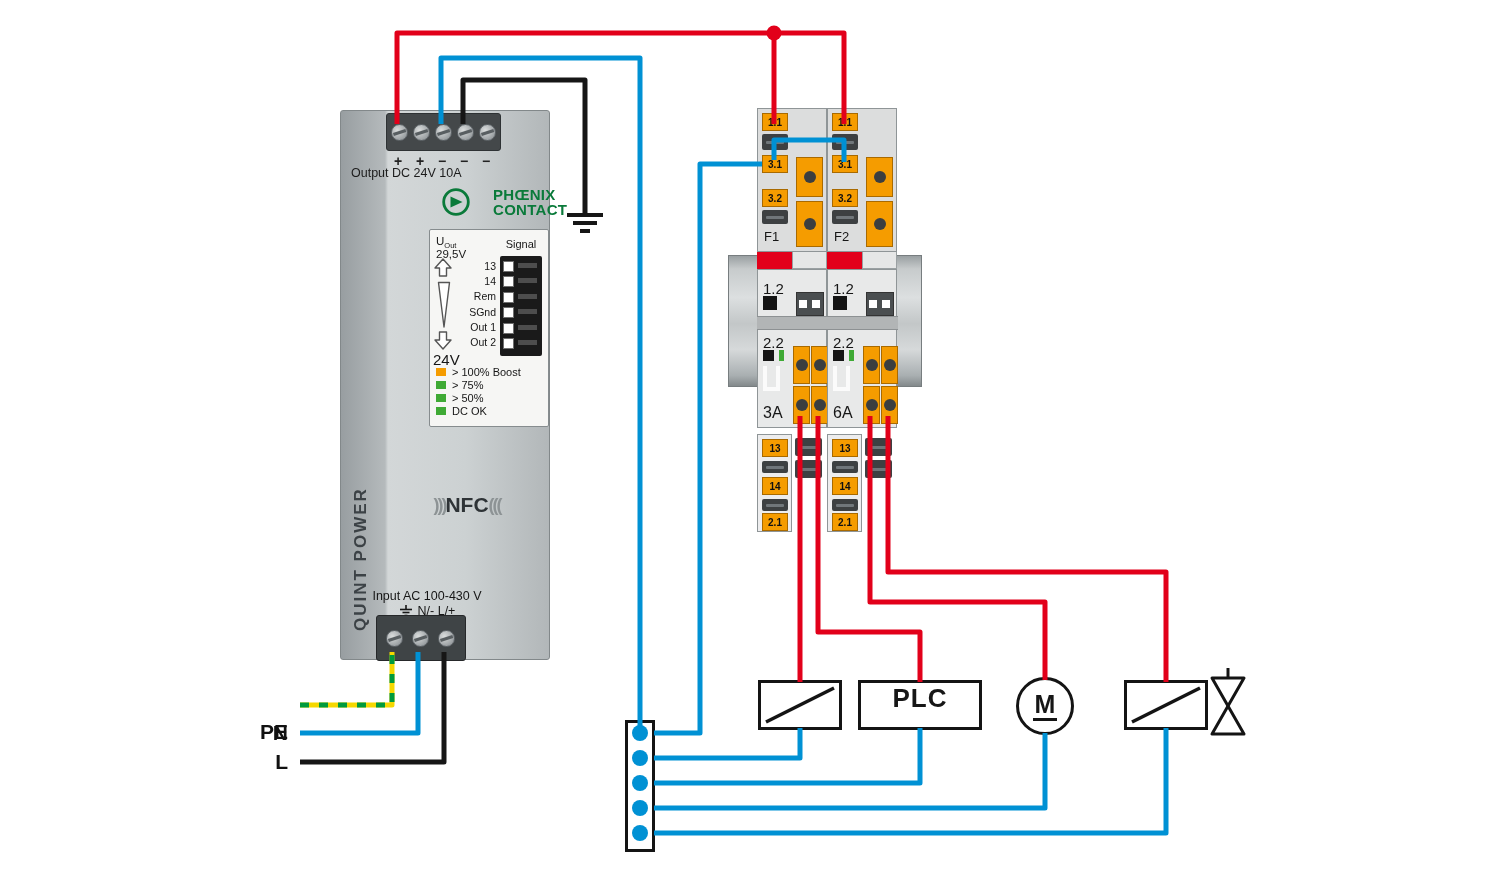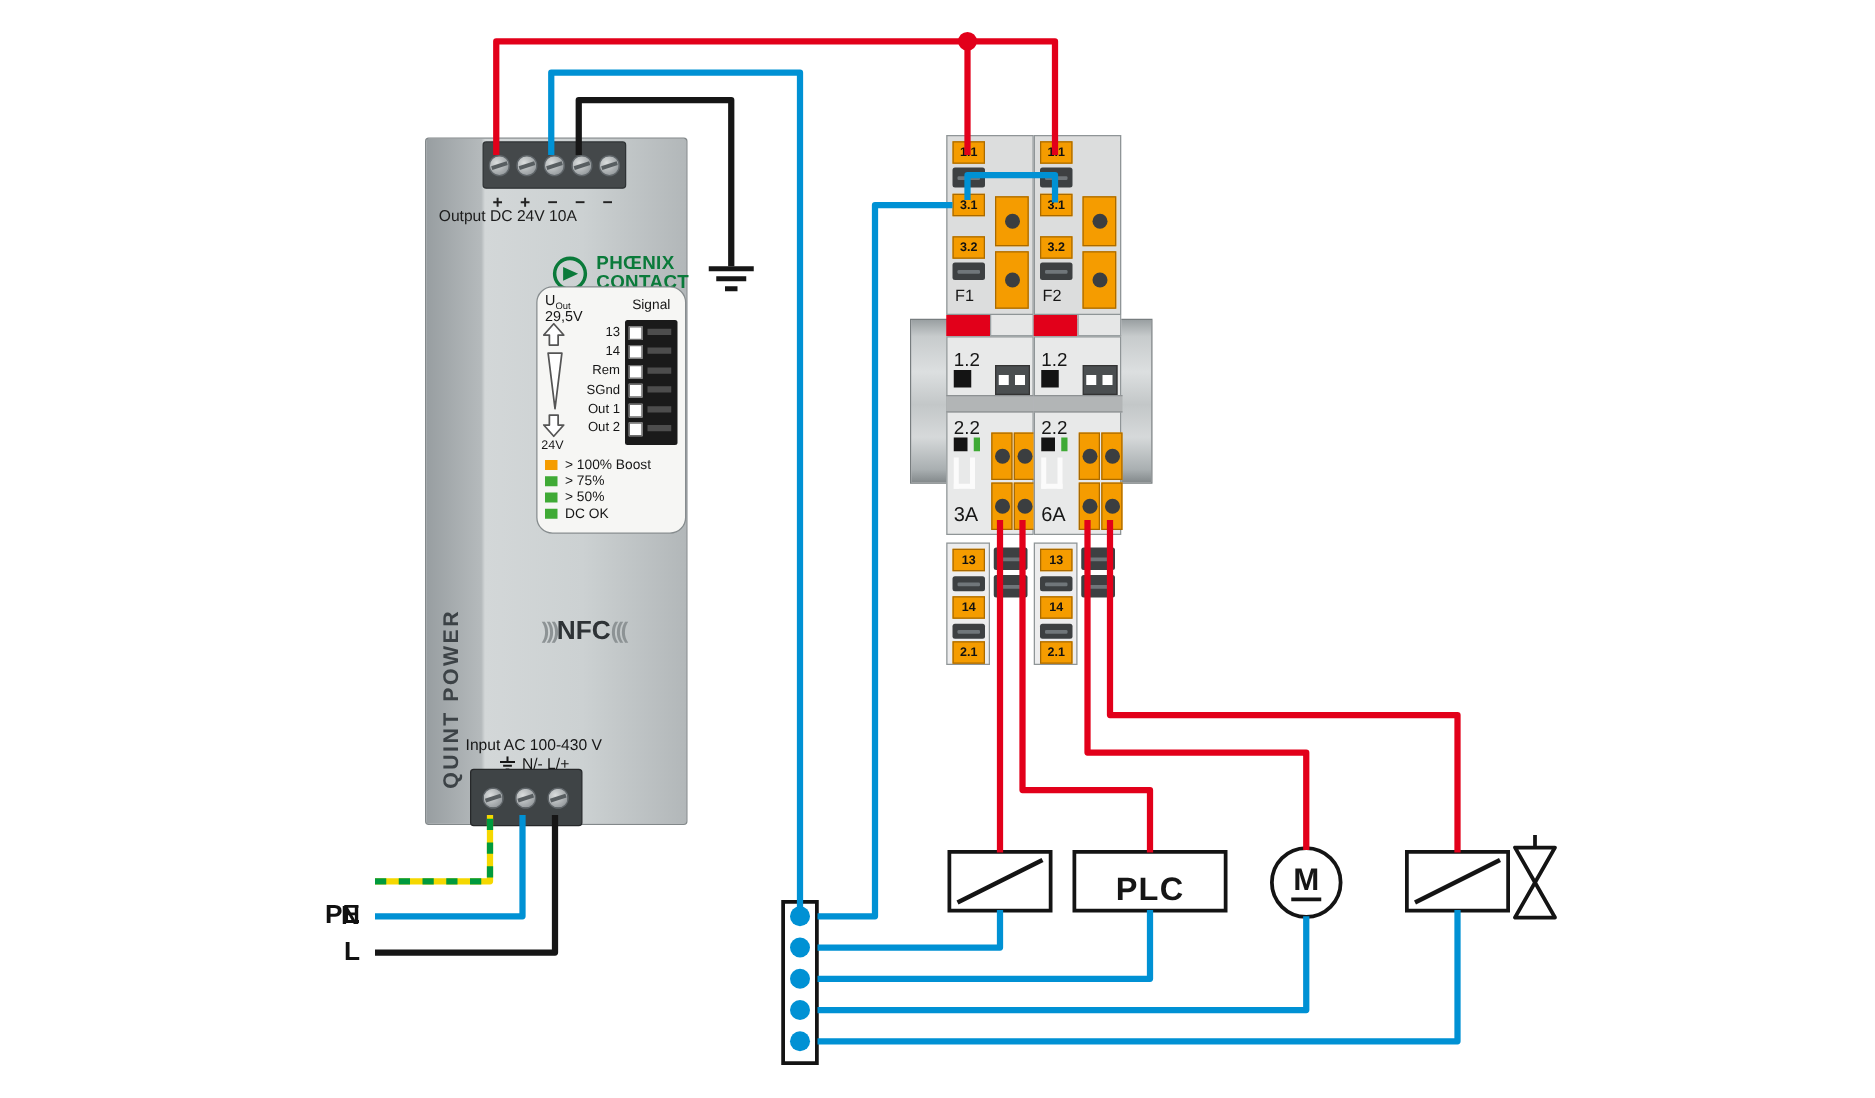--- a/index.html
+++ b/index.html
@@ -22,36 +22,36 @@
   .psu{position:absolute;left:340px;top:110px;width:210px;height:550px;z-index:10;
        border:1px solid #82888a;border-radius:3px;
        background:linear-gradient(90deg,#989ea1 0,#b5babc 44px,#d3d7d8 47px,#ccd1d2 60%,#b2b7b9 100%)}
   .psu-top-term{position:absolute;left:45px;top:2px;width:115px;height:38px;background:#44484a;
        border:1px solid #2e3234;border-radius:3px}
   .pscrew{position:absolute;width:17px;height:17px;border-radius:50%;
        background:radial-gradient(circle at 35% 35%,#dadddd,#989da0 75%);border:1px solid #60666a}
   .pscrew::after{content:"";position:absolute;left:1px;right:1px;top:6px;height:2.5px;background:#585e61;transform:rotate(-18deg)}
   .pol{position:absolute;top:42px;width:12px;text-align:center;font-size:14px;font-weight:bold;color:#222}
   .psu-outlbl{position:absolute;left:10px;top:55px;width:190px;font-size:12.5px;color:#1c1c1c}
-  .ph-logo{position:absolute;left:100px;top:92px;display:flex;align-items:flex-end;gap:6px;color:#0a7a3a}
+  .ph-logo{position:absolute;left:100px;top:76px;display:flex;align-items:flex-start;gap:22px;color:#0a7a3a}
   .ph-mark{width:30px;height:30px;flex:0 0 auto}
   .ph-text{font-weight:bold;font-size:15px;line-height:1.03;letter-spacing:.3px}
   .panel{position:absolute;left:88px;top:118px;width:120px;height:198px;background:#f6f6f4;
-       border:1px solid #868c8e;border-radius:13px;font-size:10.5px}
+       border:1px solid #868c8e;border-radius:2px;font-size:10.5px}
   .uout{position:absolute;left:6px;top:5px;font-size:11.5px}
   .uout sub{font-size:7.5px}
   .uval{position:absolute;left:6px;top:18px;font-size:11.5px}
   .siglbl{position:absolute;left:68px;top:8px;width:46px;text-align:center;font-size:11px}
   .sigconn{position:absolute;left:70px;top:26px;width:42px;height:100px;background:#1a1a1a;border-radius:2px}
   .sigrow{position:absolute;left:3px;width:36px;height:10px}
   .sigrow::before{content:"";position:absolute;left:0;top:0;width:9px;height:9px;background:#fff;border:1px solid #6f6f6f}
   .sigrow::after{content:"";position:absolute;left:15px;top:2px;width:19px;height:5px;background:#4d4d4d}
   .siglab{position:absolute;right:52px;text-align:right;white-space:nowrap;font-size:10.5px}
   .arr{position:absolute;left:4px}
-  .v24{position:absolute;left:3px;top:121px;font-size:10px}
+  .v24{position:absolute;left:3px;top:121px;font-size:15px}
   .lg{position:absolute;left:6px;display:flex;align-items:center;gap:6px;font-size:11px;white-space:nowrap}
   .lg .sq{width:10px;height:8px;display:inline-block;flex:0 0 auto}
   .lg0 .sq{background:#f59c00}.lg1 .sq{background:#3faa35}.lg2 .sq{background:#3faa35}.lg3 .sq{background:#3faa35}
   .side-lbl{position:absolute;left:10px;top:285px;height:235px;writing-mode:vertical-rl;transform:rotate(180deg);
        font-size:17px;font-weight:bold;letter-spacing:2px;color:#3c4246;display:flex;align-items:center}
   .nfc{position:absolute;left:46px;top:382px;width:160px;text-align:center;font-size:21px;font-weight:bold;color:#2e3336}
   .nfc .wav{color:#8d9395;font-size:18px;letter-spacing:-2px;vertical-align:1px;font-weight:bold}
   .in-lbl{position:absolute;left:0;top:478px;width:172px;text-align:center;font-size:12.5px}
   .in-term{position:absolute;left:0;top:493px;width:172px;display:flex;align-items:center;justify-content:center;gap:5px;font-size:12.5px}
   .psu-bot-term{position:absolute;left:35px;top:504px;width:90px;height:46px;background:#3f4446;
@@ -81,21 +81,21 @@
   .mid-conn::after{content:"";position:absolute;left:16px;top:8px;width:8px;height:8px;background:#fff}
   .gray-band{position:absolute;left:-1px;top:46px;width:71px;height:14px;background:#b2b5b6;
        border-top:1px solid #8d9193;border-bottom:1px solid #8d9193}
   .led{position:absolute;width:5px;height:11px;background:#3faa35}
   .u-brk{position:absolute;width:17px;height:25px;border:4px solid #fbfbfb;border-top:none}
   .rating{position:absolute;left:5px;top:134px;font-size:16px}
   .brk-bottom{position:absolute;left:0;top:326px;width:35px;height:98px;background:#ededee;border:1px solid #8f9597}
 
   
   .load-box{position:absolute;top:680px;height:50px;background:#fff;border:3px solid #141414;z-index:10}
-  .plc{display:flex;align-items:flex-end;justify-content:center;font-size:26px;font-weight:bold;letter-spacing:1px}
+  .plc{display:flex;align-items:flex-start;justify-content:center;font-size:26px;font-weight:bold;letter-spacing:1px}
   .motor{position:absolute;left:1016px;top:677px;width:58px;height:58px;border:3px solid #141414;border-radius:50%;
        background:#fff;display:flex;align-items:center;justify-content:center;z-index:10}
   .motor .m{font-size:25px;font-weight:bold;border-bottom:3px solid #141414;line-height:1.05;padding:0 2px 1px}
   .valve{position:absolute;left:1208px;top:666px;z-index:10}
 
   
   .tstrip{position:absolute;left:625px;top:720px;width:30px;height:132px;background:#fff;border:3px solid #141414;z-index:10}
   .tdot{position:absolute;left:4px;width:16px;height:16px;border-radius:50%;background:#0091d4}
 
   

